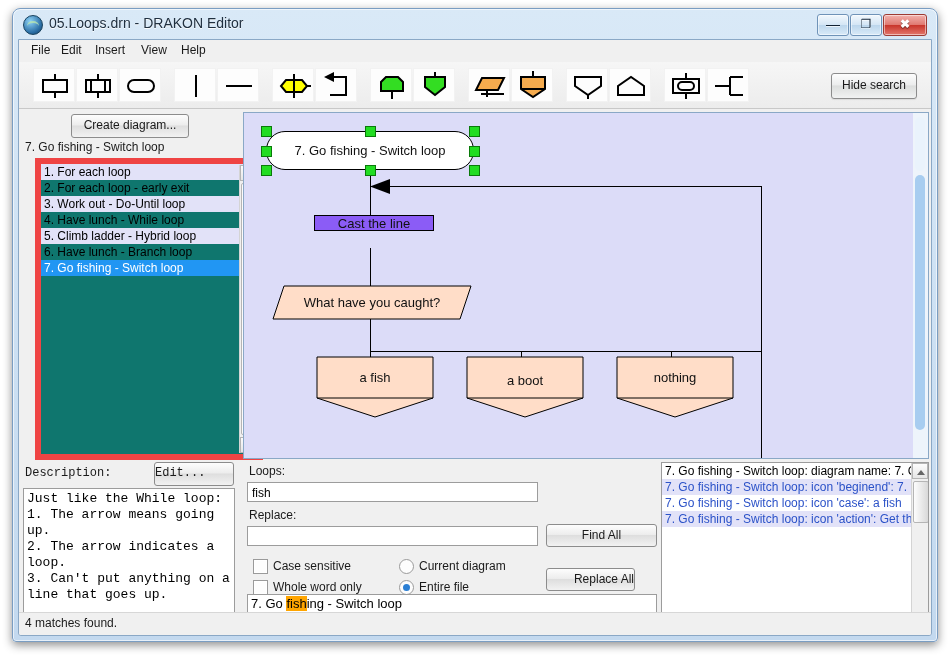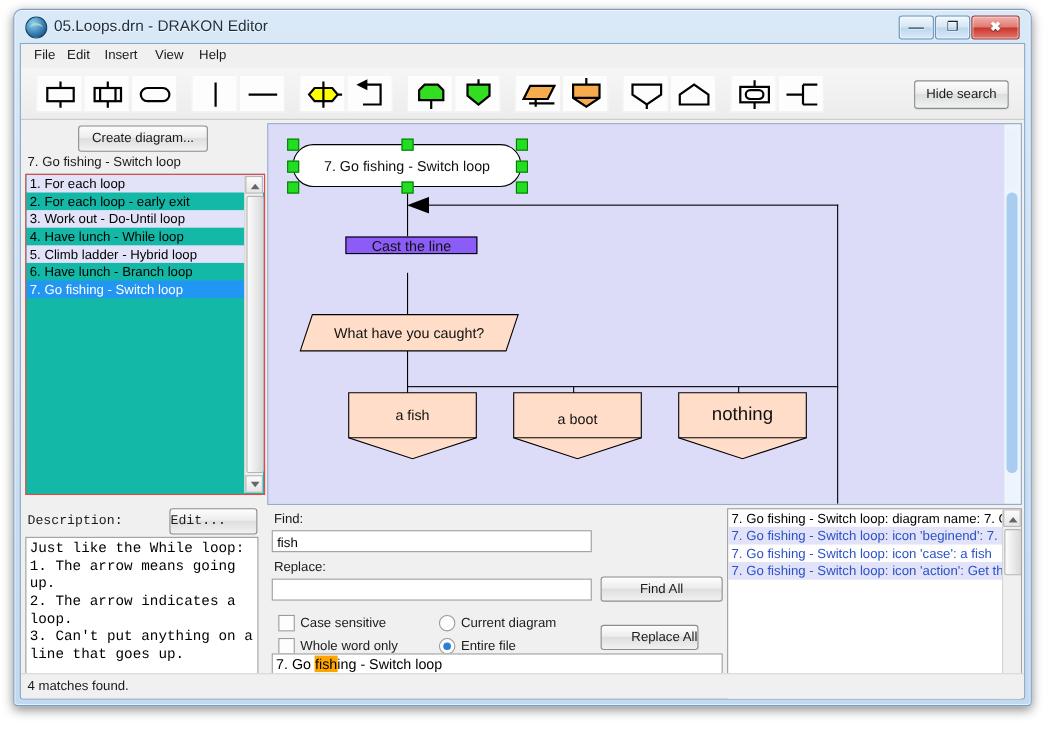--- a/index.html
+++ b/index.html
@@ -48,22 +48,22 @@
         border:1px solid #8c8c8c;border-radius:3px;
         background:linear-gradient(to bottom,#fdfdfd,#eceded 45%,#dcdedd 50%,#f1f2f2);
         color:#1a1a1a;line-height:22px;box-shadow:0 1px 1px rgba(0,0,0,.08);}
 
   
   #leftpanel{position:absolute;left:4px;top:72px;width:216px;height:345px;}
   #createbtn{position:absolute;left:48px;top:2px;width:116px;height:22px;font-size:12px;
         border:1px solid #8c8c8c;border-radius:3px;text-align:center;line-height:20px;
         background:linear-gradient(to bottom,#fdfdfd,#ededed 45%,#dedede 50%,#f2f2f2);color:#1a1a1a;}
   #curdiagname{position:absolute;left:2px;top:28px;font-size:12px;color:#1a1a1a;white-space:nowrap;}
-  #difflist{position:absolute;left:0px;top:46px;width:216px;height:290px;background:#14b8a6;
-        border:1px solid #ef4444;overflow:hidden;}
+  #difflist{position:absolute;left:12px;top:46px;width:216px;height:290px;background:#0f766e;
+        border:6px solid #ef4444;overflow:hidden;}
   .dli{position:relative;height:16px;line-height:16px;font-size:12px;padding-left:3px;color:#000;
         white-space:nowrap;}
   .dli.alt{background:#e2e2f8;}
   .dli.sel{background:#2196f3;color:#fff;}
   #listsb{position:absolute;right:1px;top:1px;width:16px;bottom:1px;background:#f0f0f0;
         border-left:1px solid #d4d4d4;}
   .sbarrow{position:absolute;left:0;width:16px;height:16px;
         background:linear-gradient(to bottom,#fcfcfc,#e6e6e6);border:1px solid #b5b5b5;box-sizing:border-box;}
   .sbarrow i{position:absolute;left:4px;top:6px;width:0;height:0;border-left:4px solid transparent;
         border-right:4px solid transparent;}
@@ -361,41 +361,41 @@
             <polygon points="1,1 117,1 117,42 59,61 1,42" fill="#ffddc8" stroke="#000" stroke-width="1"></polygon>
             <line x1="1" y1="42" x2="117" y2="42" stroke="#000" stroke-width="1"></line>
             </svg>
           <div style="position:absolute;left:0;top:0;width:118px;height:48px;display:flex;align-items:center;justify-content:center;font-size:13px;color:#111;">a boot</div>
         </div>
         <div style="position:absolute;left:372px;top:243px;width:118px;height:62px;">
           <svg width="118" height="62" viewBox="0 0 118 62" style="position:absolute;left:0;top:0;">
             <polygon points="1,1 117,1 117,42 59,61 1,42" fill="#ffddc8" stroke="#000" stroke-width="1"></polygon>
             <line x1="1" y1="42" x2="117" y2="42" stroke="#000" stroke-width="1"></line>
             </svg>
-          <div style="position:absolute;left:0;top:0;width:118px;height:42px;display:flex;align-items:center;justify-content:center;font-size:17px;color:#111;border-radius:11px;">nothing</div>
+          <div style="position:absolute;left:0;top:0;width:118px;height:42px;display:flex;align-items:center;justify-content:center;font-size:13px;color:#111;border-radius:11px;">nothing</div>
         </div>
       </div>
 
       <div id="cansb">
         <div id="cansbtop"></div>
         <div id="cansbthumb"></div>
       </div>
     </div>
 
     <div id="descpanel">
       <div id="desclabel">Description:</div>
       <div id="editbtn">Edit...</div>
       <div id="desctext">Just like the While loop:
 1. The arrow means going up.
 2. The arrow indicates a loop.
 3. Can't put anything on a line that goes up.</div>
     </div>
 
     <div id="findpanel">
-      <div class="flabel" style="left:2px;top:2px;">Find:</div>
+      <div class="flabel" style="left:2px;top:2px;">Loops:</div>
       <div class="ftext" style="left:0;top:20px;width:291px;height:20px;" placeholder="">fish</div>
       <div class="fbtn" style="left:299px;top:19px;width:111px;height:23px;line-height:21px;">Find All</div>
 
       <div class="flabel" style="left:2px;top:46px;">Replace:</div>
       <div class="ftext" style="left:0;top:64px;width:291px;height:20px;" placeholder=""></div>
       <div class="fbtn" style="left:299px;top:63px;width:89px;height:23px;line-height:21px;text-align:right;">Replace All</div>
 
       <div class="cbx" style="left:6px;top:97px;"></div>
       <div class="flabel" style="left:26px;top:97px;">Case sensitive</div>
       <div class="cbx" style="left:6px;top:118px;"></div>

